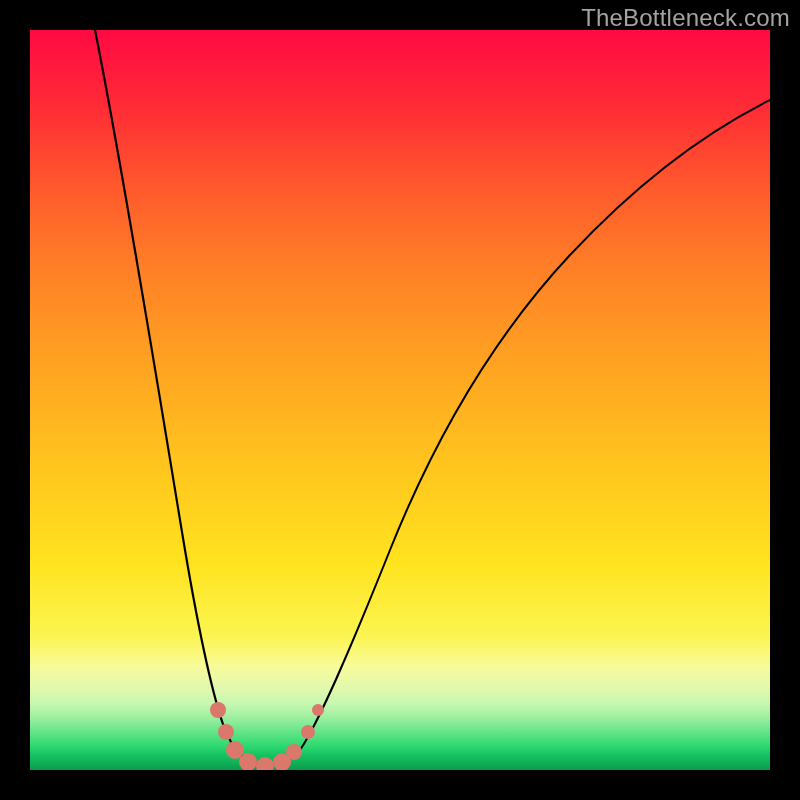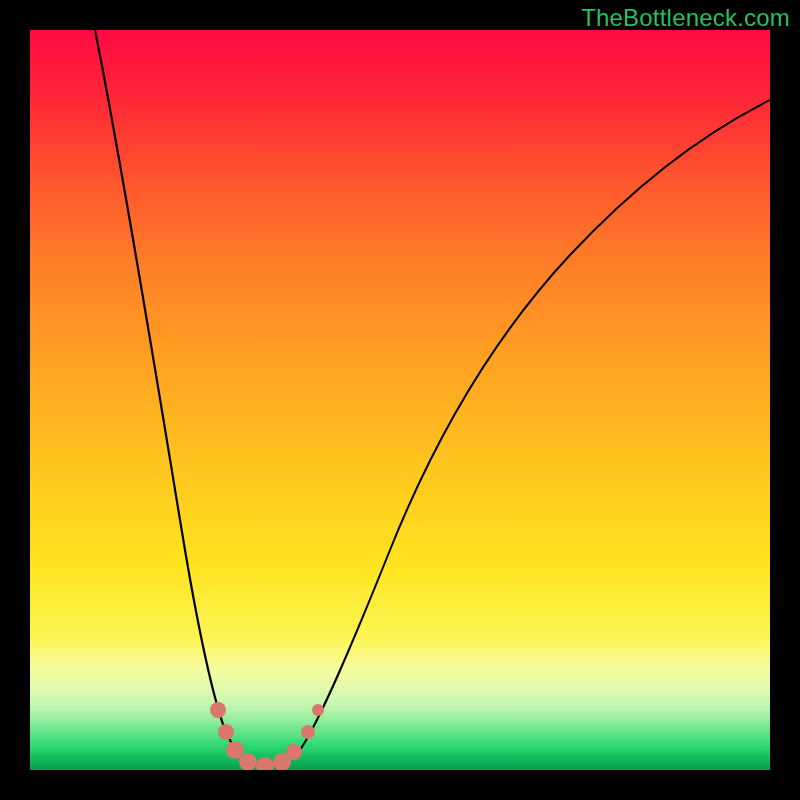--- a/index.html
+++ b/index.html
@@ -16,21 +16,21 @@
     background: #000;
     position: relative;
   }
   .watermark {
     position: absolute;
     top: 4px;
     right: 10px;
     font-family: Arial, Helvetica, sans-serif;
     font-size: 24px;
     font-weight: 500;
-    color: #22c55e;
+    color: #a3a3a3;
     letter-spacing: 0.2px;
     z-index: 5;
   }
   .plot {
     position: absolute;
     left: 30px;
     top: 30px;
     width: 740px;
     height: 740px;
     background: linear-gradient(to bottom,

